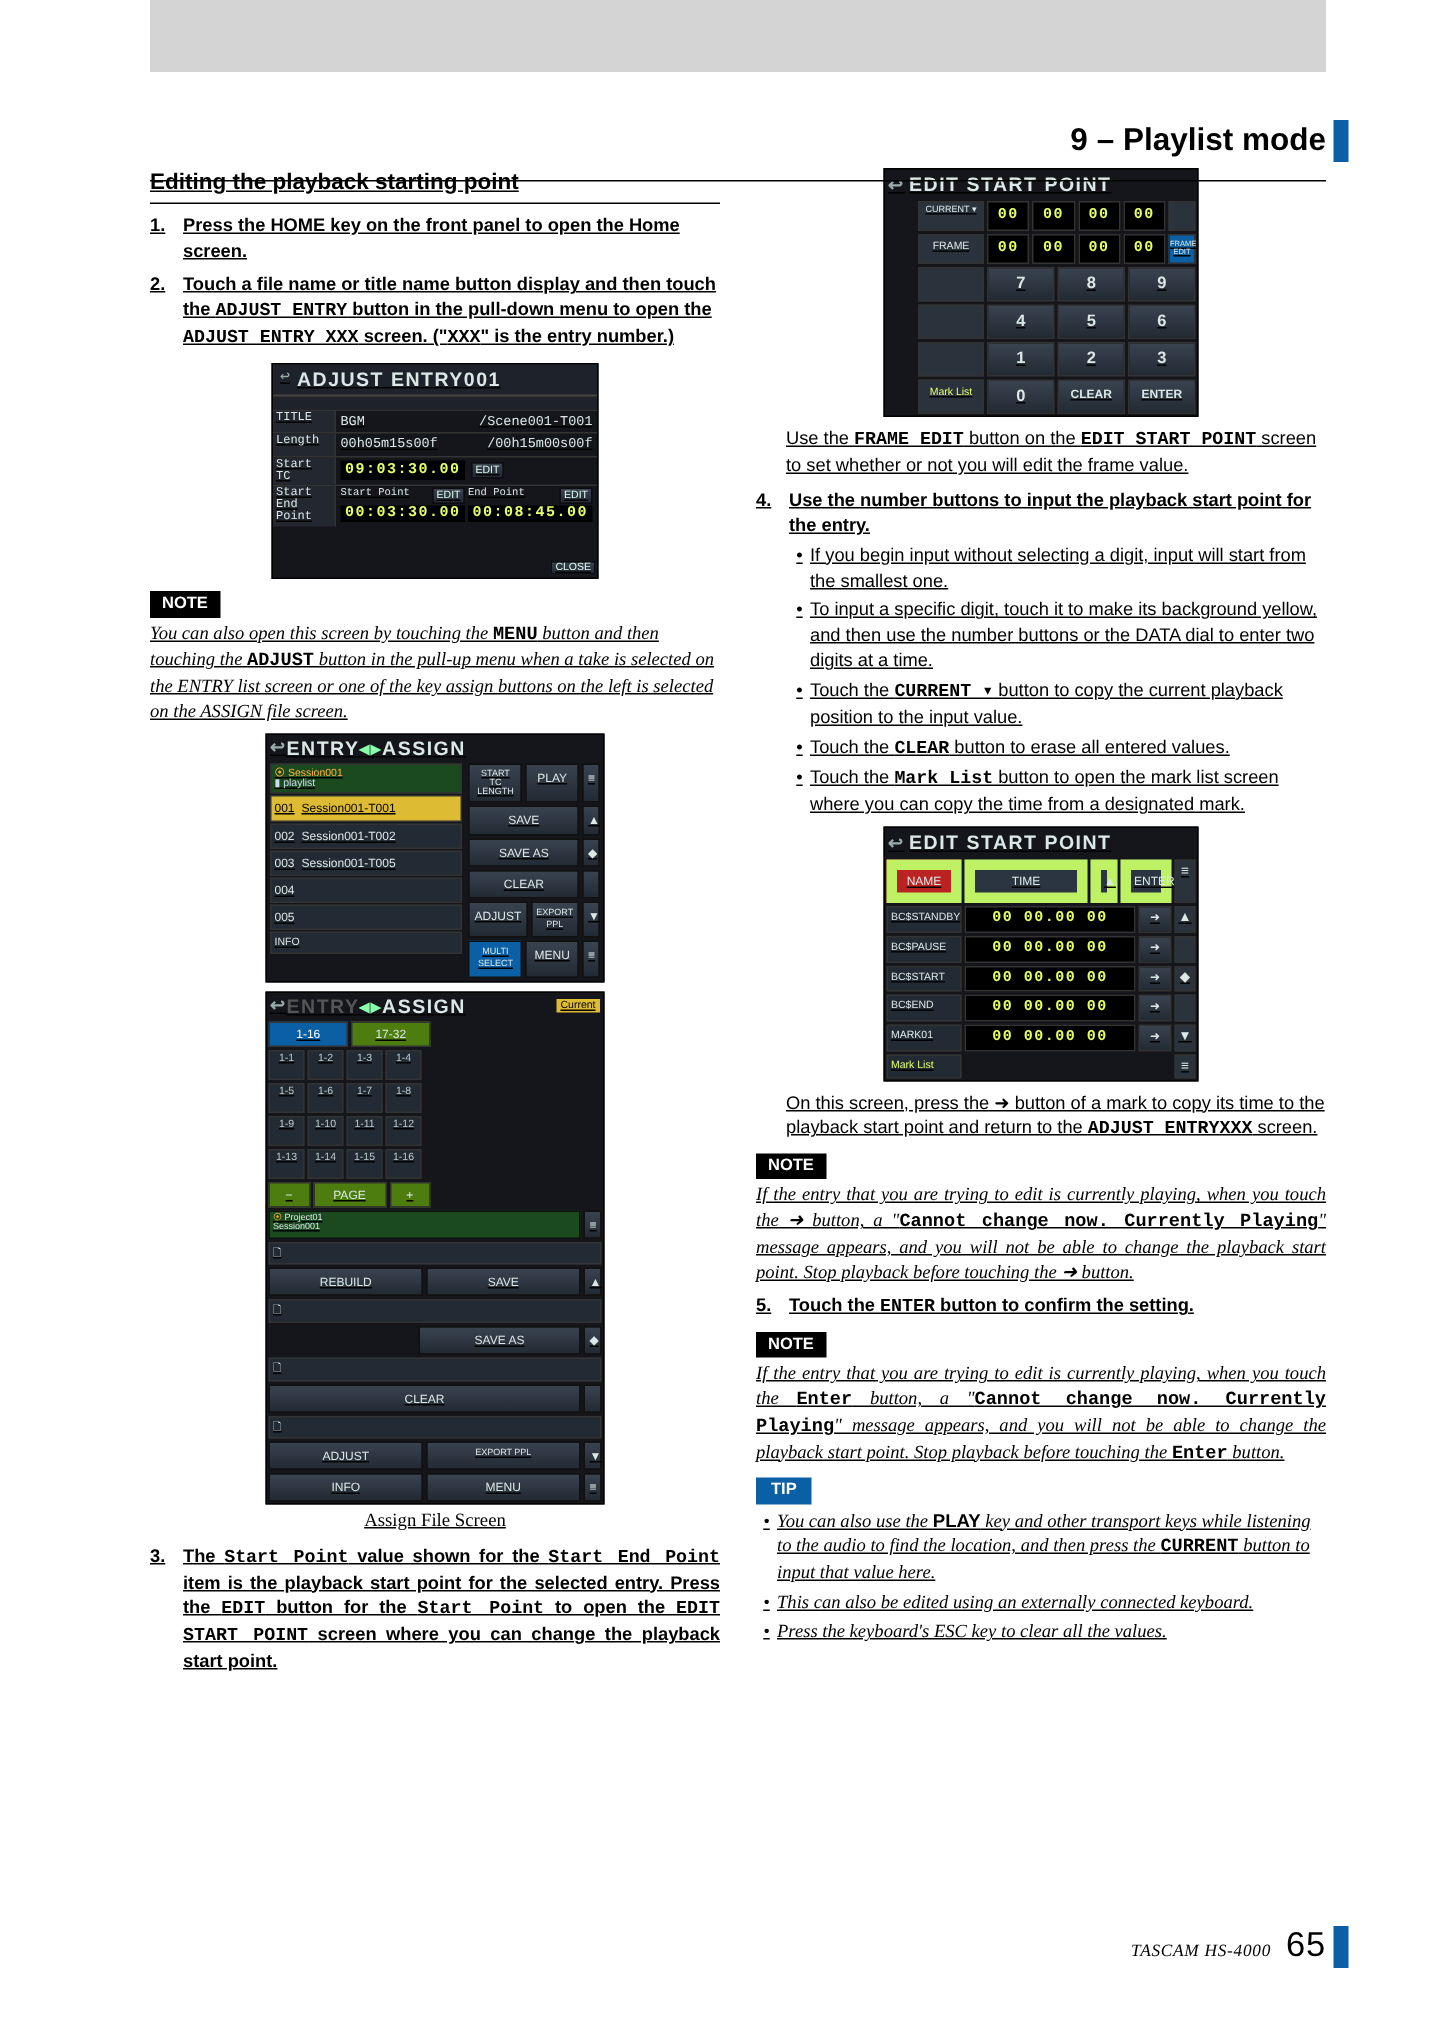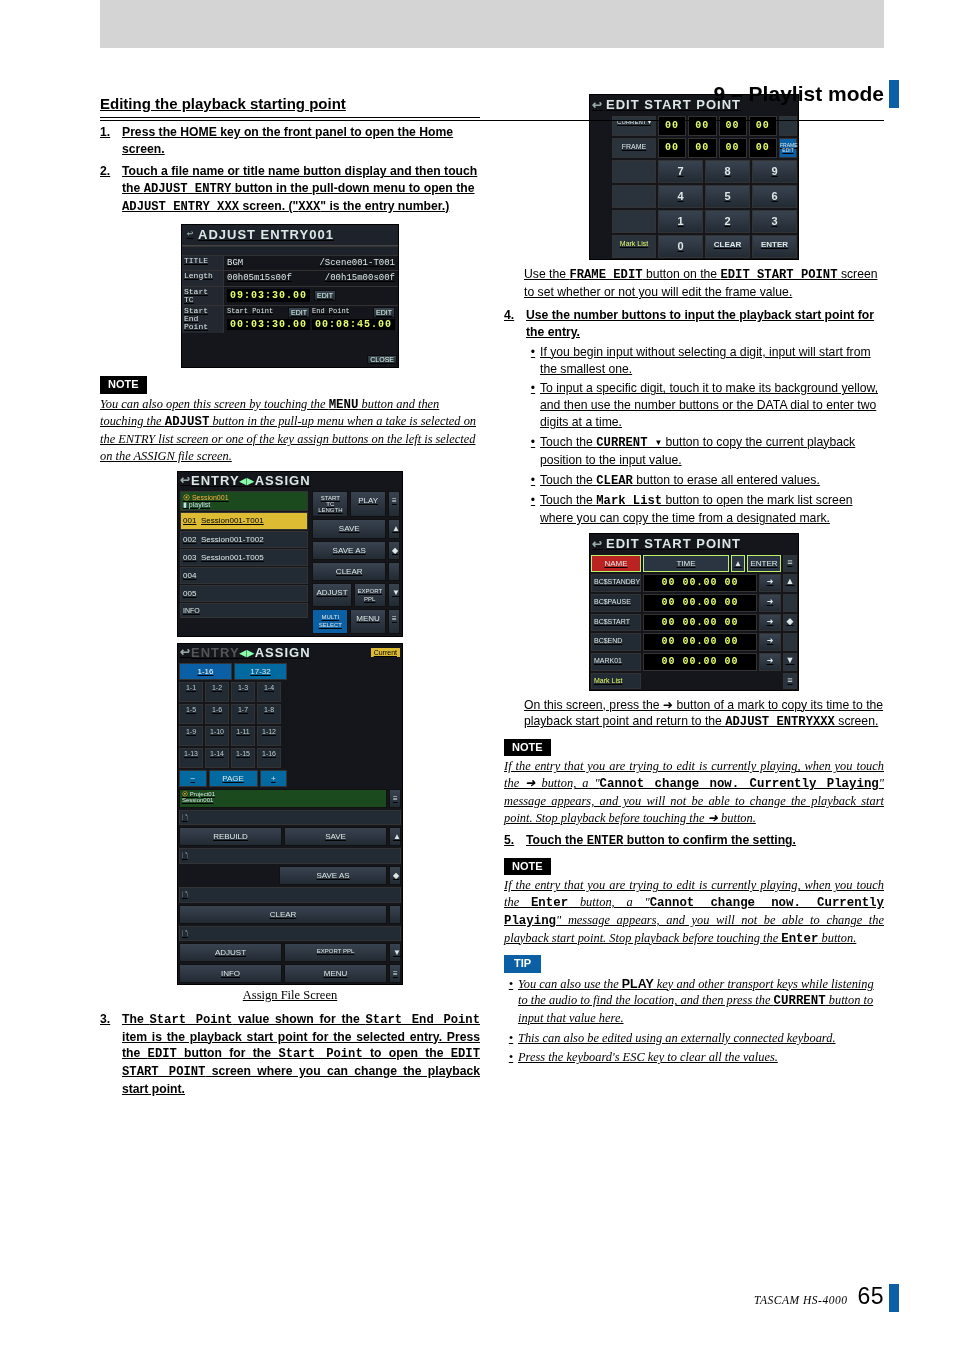--- a/index.html
+++ b/index.html
@@ -39,21 +39,21 @@
     background: #0b5fa5;
   }
   .hr-top {
     position: absolute;
     top: 113px; left: 100px; right: 70px;
     border: none; border-top: 1px solid #000;
   }
   .columns {
     display: flex;
     gap: 24px;
-    margin-top: 54px;
+    margin-top: 72px;
     justify-content: center;
   }
   .col {
     width: 50%;
     font-family: Arial, sans-serif;
     font-size: 12.2px;
     line-height: 1.38;
   }
   h3.sec {
     font-family: Arial, sans-serif;
@@ -182,21 +182,21 @@
   .ml-screen {
     margin: 6px auto;
     width: 210px;
     background: #14161b;
     color: #dbe8e6;
     font-family: Arial, sans-serif;
     font-size: 8px;
     border: 1px solid #000;
   }
   .ml-head{display:flex;}
-  .ml-h{flex:1;border:1px solid #bef264;margin:1px;padding:2px;text-align:center;background:#2b3541;font-size:8px;}
+  .ml-h{flex:1;border:7px solid #bef264;margin:1px;padding:2px;text-align:center;background:#2b3541;font-size:8px;}
   .ml-row{display:flex;}
   .ml-name{width:50px;border:1px solid #333;margin:1px;padding:2px;font-size:7px;background:#222a33;text-align:left;}
   .ml-time{flex:1;border:1px solid #333;margin:1px;background:#000;text-align:center;padding:1px;}
   .ml-arrow{width:22px;border:1px solid #333;margin:1px;background:linear-gradient(#394350,#222a33);text-align:center;padding:1px;}
   .ml-scroll{width:14px;border:1px solid #333;margin:1px;background:#2a323c;text-align:center;font-size:9px;}
   
   .el-screen {
     margin: 6px auto 0 auto;
     width: 226px;
     background: #14161b;
@@ -212,21 +212,21 @@
   .el-right{flex:1;padding:1px;}
   .el-item{border:1px solid #333;margin:1px;padding:2px;font-size:8px;background:#222a33;display:flex;}
   .el-item .n{width:18px;}
   .el-btn{border:1px solid #111;margin:1px;padding:3px;text-align:center;background:linear-gradient(#394350,#222a33);font-size:8px;}
   .yel{background:#ddbb33!important;color:#000;}
   
   .af-body{display:flex;flex-direction:column;}
   .af-left{width:110px;}
   .af-right{flex:1;}
   .af-tab{display:flex;}
-  .af-tab div{flex:1;border:1px solid #333;margin:1px;padding:2px;text-align:center;background:#0369a1;font-size:8px;}
+  .af-tab div{flex:1;border:1px solid #333;margin:1px;padding:2px;text-align:center;background:#4d7c0f;font-size:8px;}
   .af-tab div.on{background:#0b5fa5;color:#fff;}
   .af-grid{display:flex;flex-wrap:wrap;}
   .af-g{width:24px;height:20px;border:1px solid #333;margin:1px;background:#222a33;font-size:7px;text-align:center;line-height:1;padding-top:1px;color:#bcc;}
   .foot{
     position:absolute; bottom:38px; right:70px;
     font-family:"Times New Roman",serif;
     font-style:italic; font-size:11.5px; letter-spacing:0.5px;
   }
   .foot .pg{font-style:normal;font-size:23px;font-family:Arial,sans-serif;font-weight:normal;margin-left:10px;}
   .bluebar-bot{

